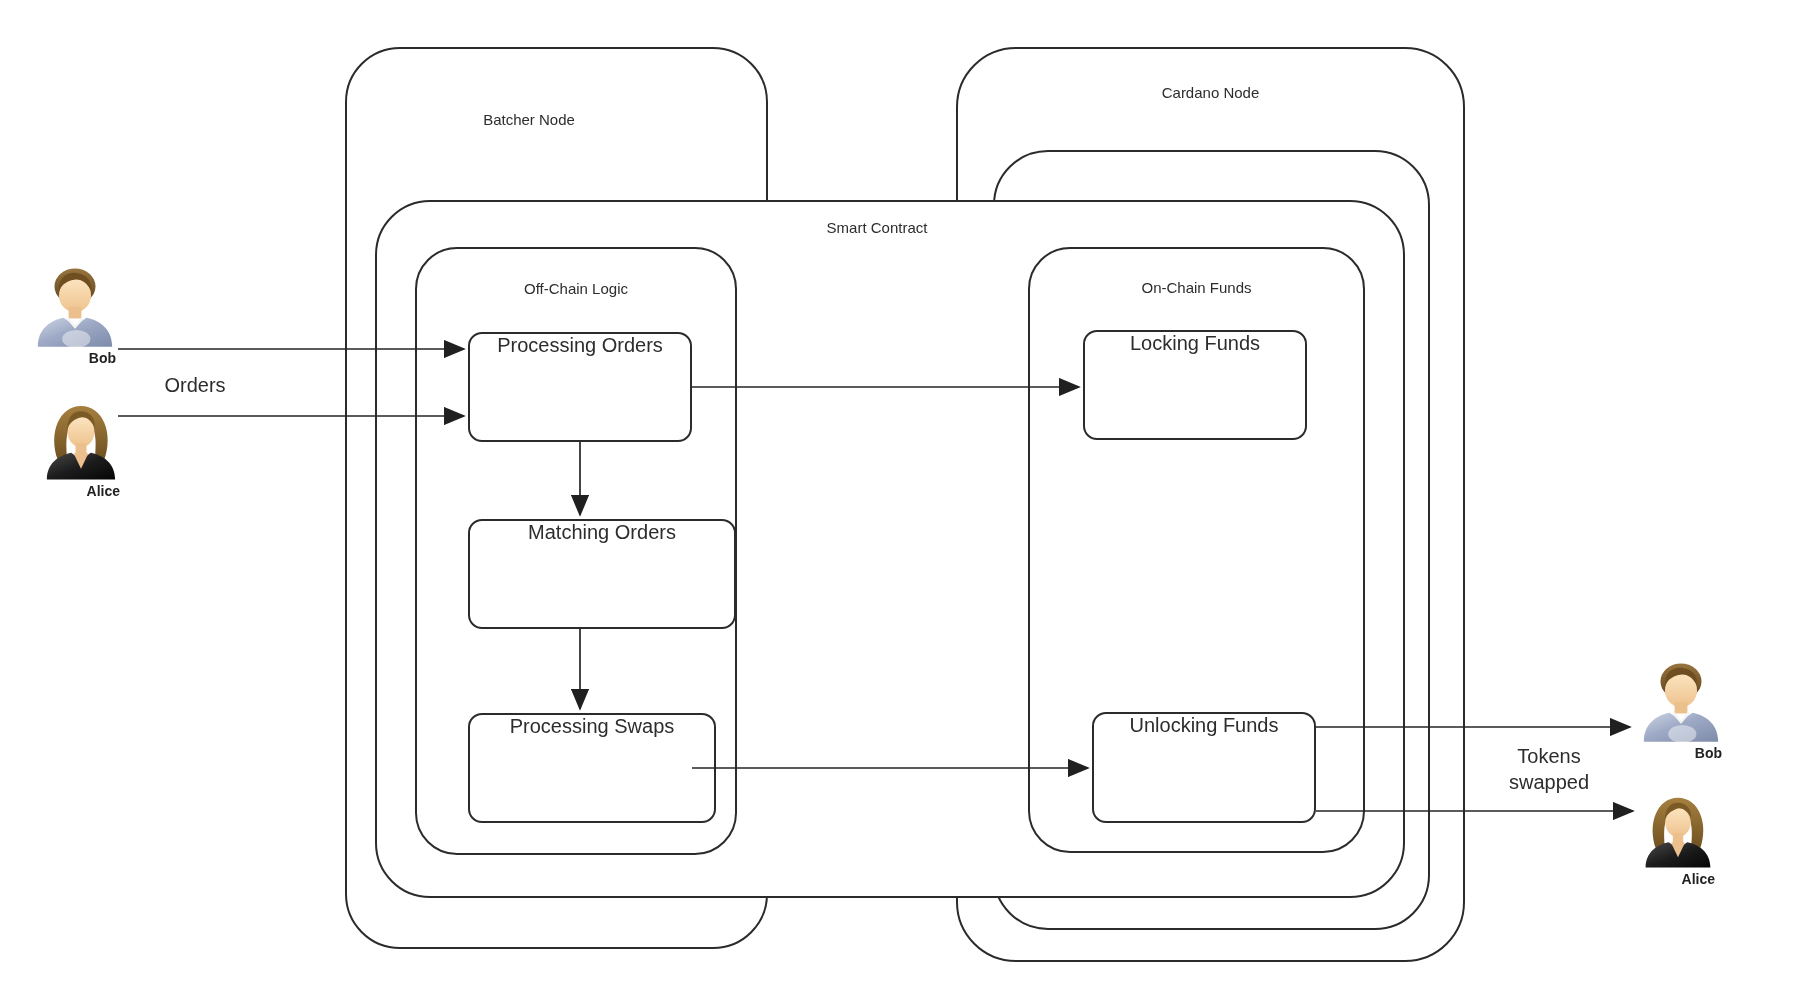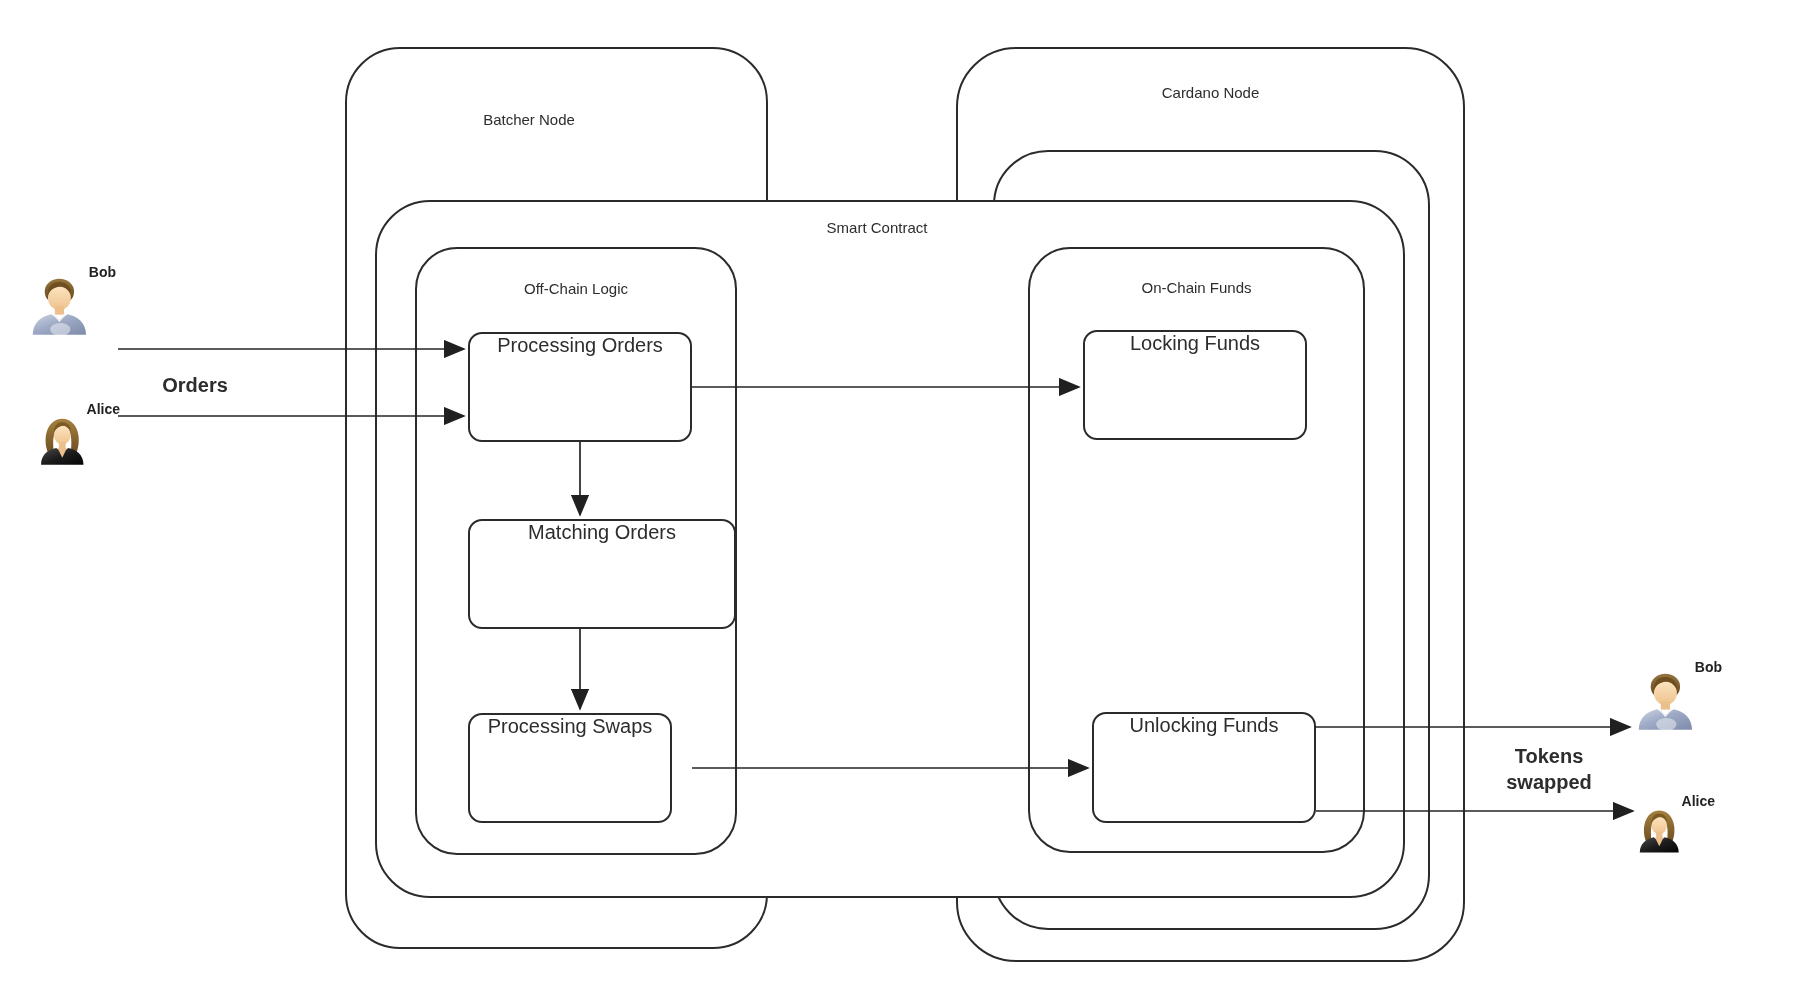--- a/index.html
+++ b/index.html
@@ -36,27 +36,26 @@
     justify-content: center;
     font-size: 20px;
     color: #2d2d2d;
   }
   .elabel {
     position: absolute;
     font-size: 20px;
     line-height: 26px;
     color: #2d2d2d;
     text-align: center;
-    font-weight: bold;
   }
   .actor {
     position: absolute;
     display: flex;
-    flex-direction: row;
-    align-items: flex-start;
+    flex-direction: column;
+    align-items: flex-end;
   }
   .actor .aname {
     font-size: 14px;
     font-weight: bold;
     color: #222222;
     margin-top: 2px;
     text-align: center;
   }
   #arrow-layer {
     position: absolute;
@@ -110,21 +109,21 @@
   <div class="ctitle" style="left:377px; top:216px; width:1000px">Smart Contract</div>
   <div class="ctitle" style="left:415px; top:277px; width:322px">Off-Chain Logic</div>
   <div class="ctitle" style="left:1028px; top:276px; width:337px">On-Chain Funds</div>
 
   <div class="pbox" style="left:468px; top:332px; width:224px; height:110px">
     <span>Processing Orders</span>
   </div>
   <div class="pbox" style="left:468px; top:519px; width:268px; height:110px">
     <span>Matching Orders</span>
   </div>
-  <div class="pbox" style="left:468px; top:713px; width:204px; height:110px">
+  <div class="pbox" style="left:468px; top:713px; width:248px; height:110px">
     <span>Processing Swaps</span>
   </div>
   <div class="pbox" style="left:1083px; top:330px; width:224px; height:110px">
     <span>Locking Funds</span>
   </div>
   <div class="pbox" style="left:1092px; top:712px; width:224px; height:111px">
     <span>Unlocking Funds</span>
   </div>
 
   <div class="elabel" style="left:135px; top:372px; width:120px">Orders</div>

